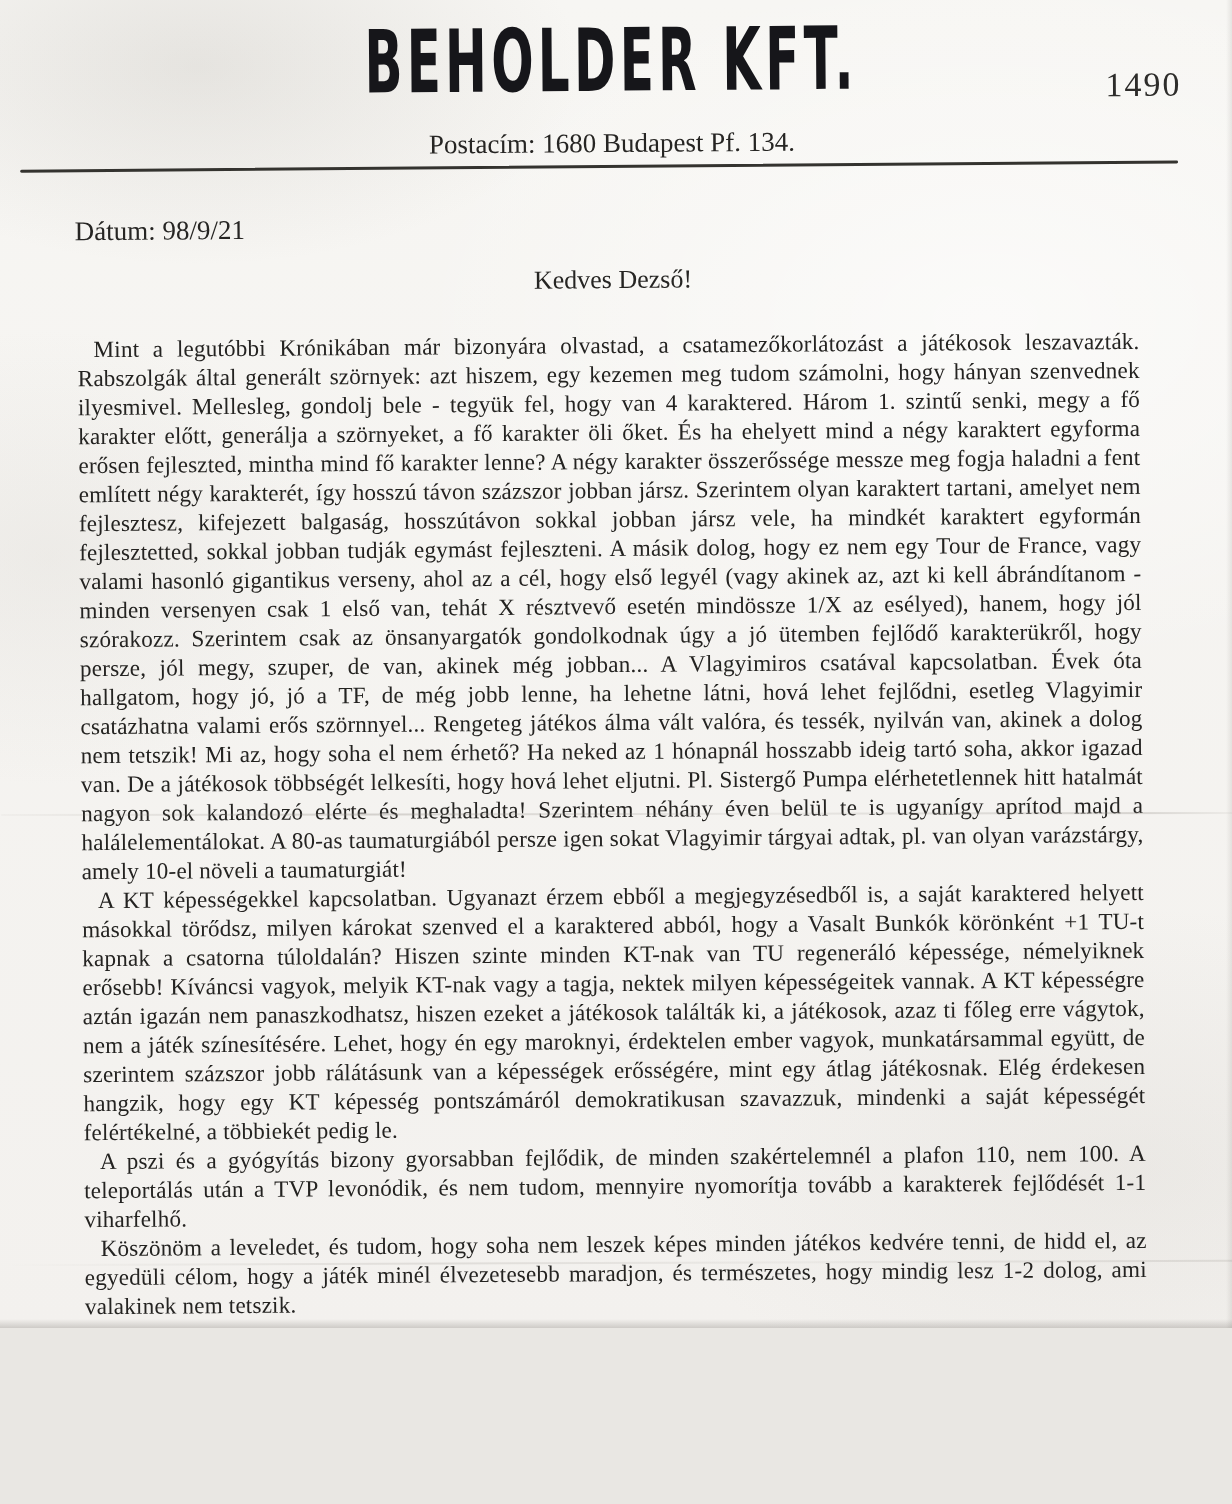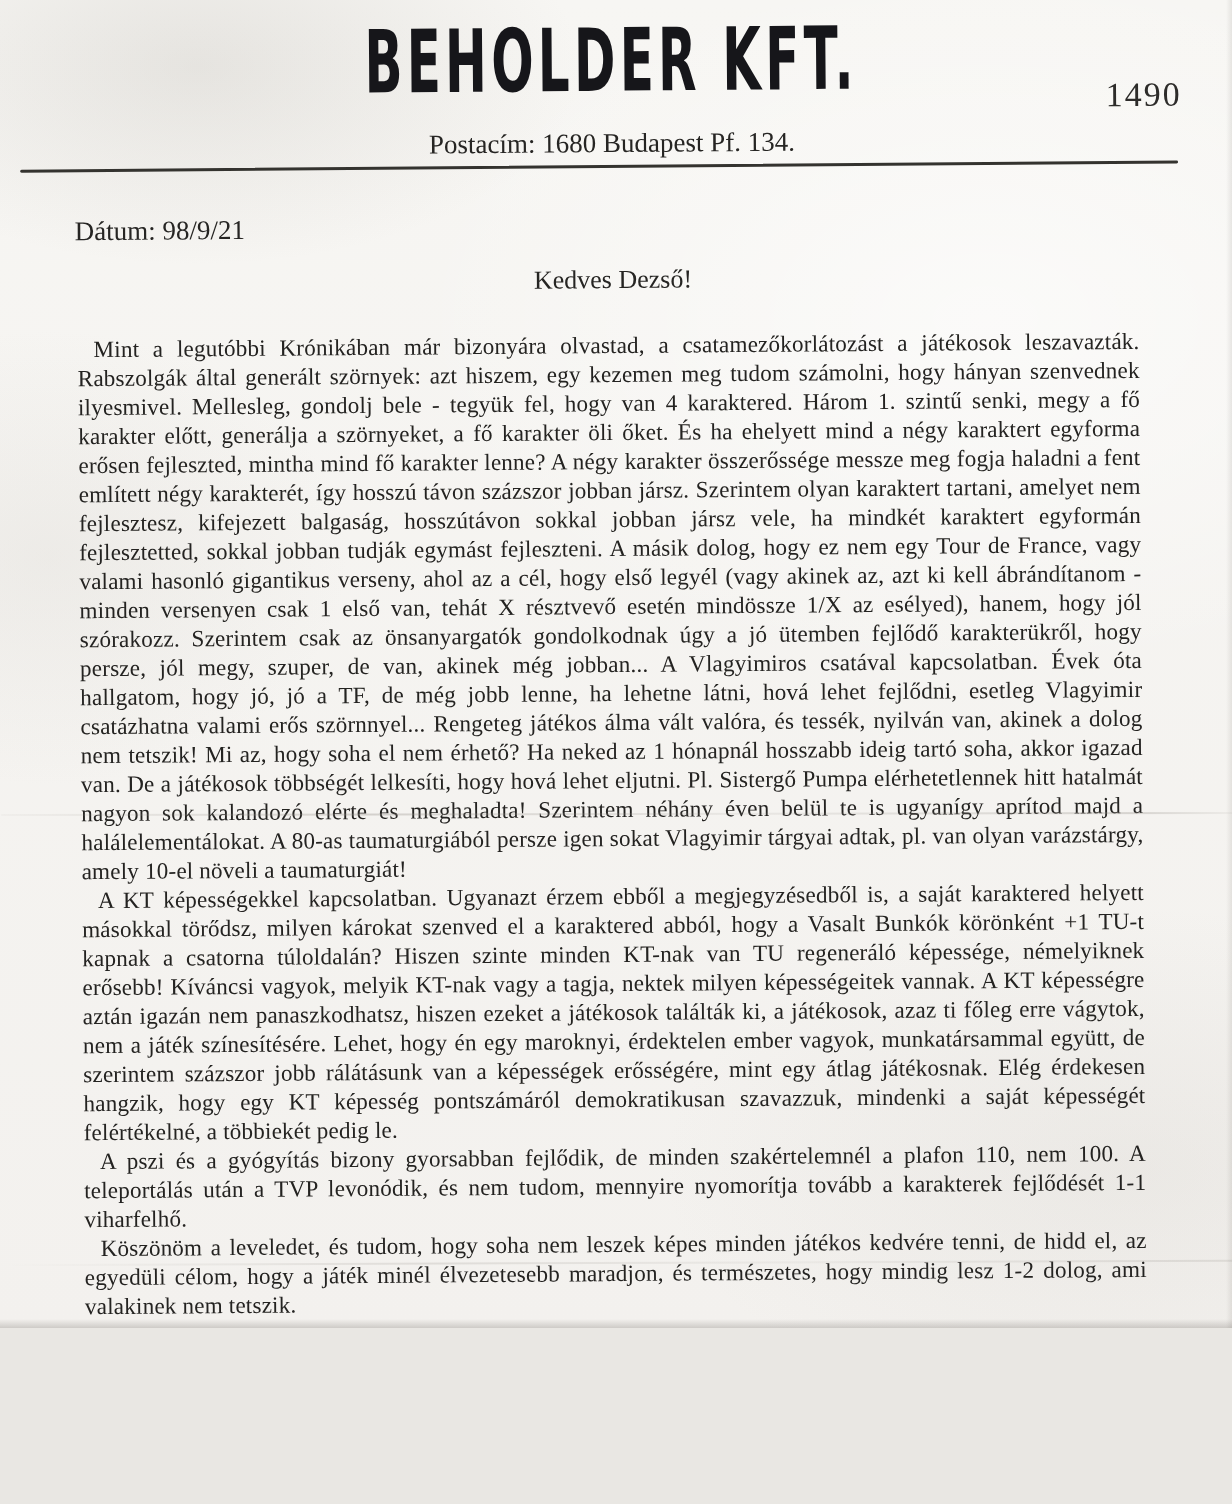--- a/index.html
+++ b/index.html
@@ -42,21 +42,21 @@
     font-weight: bold;
     font-size: 58px;
     letter-spacing: 5px;
     color: #16161a;
     transform: scale(0.86, 1.5);
     transform-origin: center 60%;
     white-space: nowrap;
   }
   .doc-num {
     position: absolute;
-    top: 80px;
+    top: 70px;
     right: 46px;
     font-family: "Liberation Serif", serif;
     font-size: 34px;
     letter-spacing: 2px;
     color: #2d2c2a;
   }
   .address {
     position: absolute;
     top: 128px;
     left: 0;

